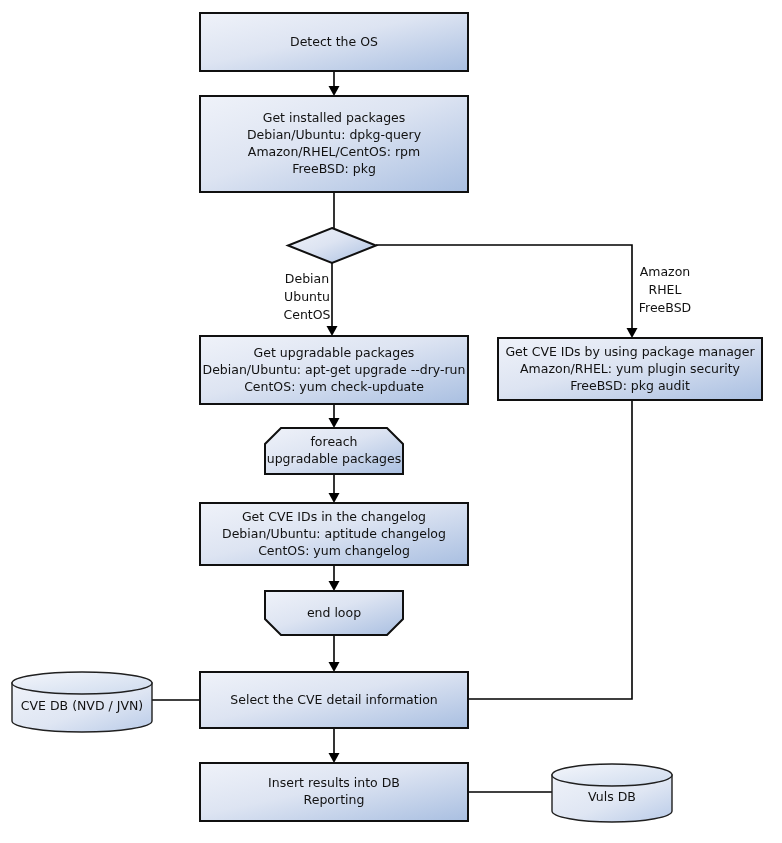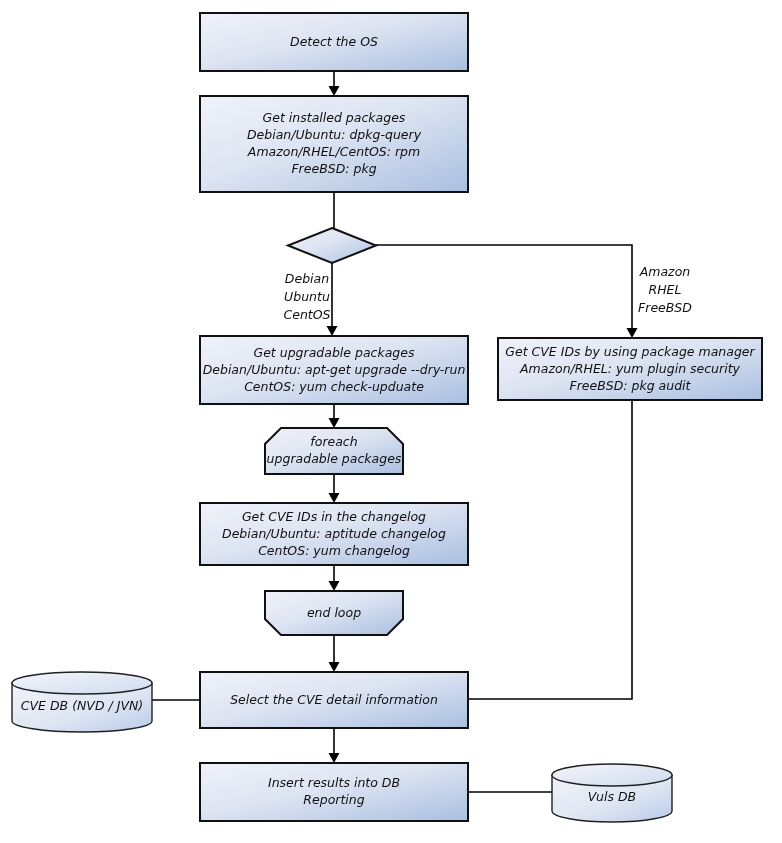--- a/index.html
+++ b/index.html
@@ -10,21 +10,20 @@
   body {
     width: 782px;
     height: 843px;
     font-family: "DejaVu Sans", sans-serif;
     overflow: hidden;
   }
   #flowchart-root {
     position: relative;
     width: 782px;
     height: 597px;
-    font-style: italic;
   }
   svg.chart-svg {
     display: block;
     width: 782px;
     height: 843px;
   }
   .node-shape {
     stroke: #101010;
     stroke-width: 2;
   }

